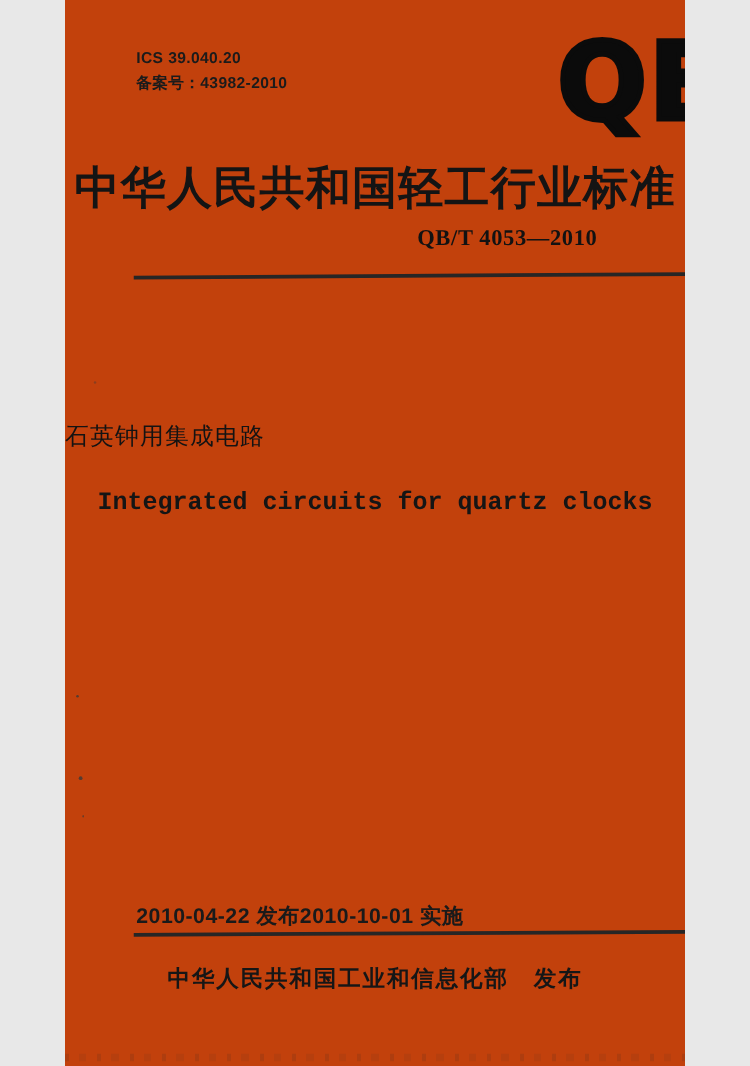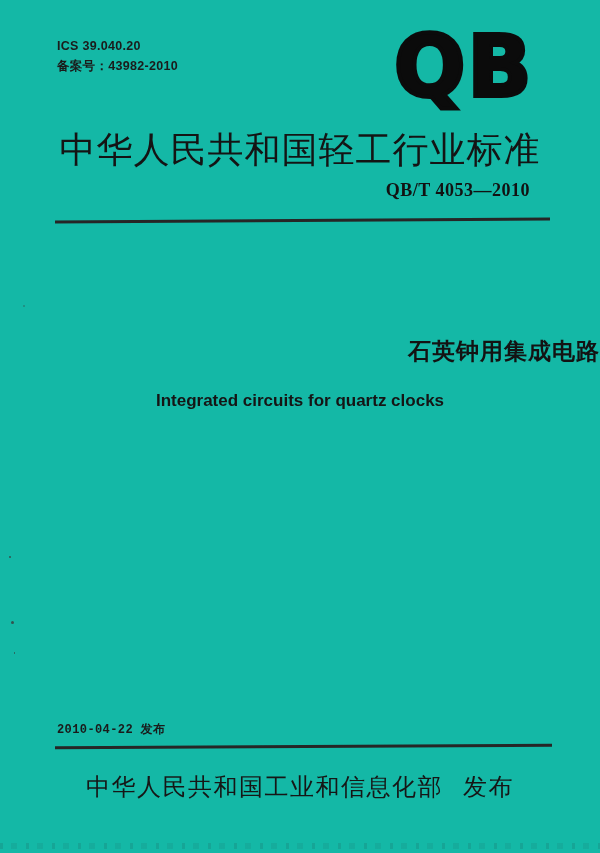--- a/index.html
+++ b/index.html
@@ -1,21 +1,21 @@
 <!DOCTYPE html>
 <html><head>
 <meta charset="utf-8">
 <style>
   html, body { margin: 0; padding: 0; background: #e8e8e8; }
   .page {
     position: relative;
-    width: 600px;
+    width: 496px;
     height: 853px;
     margin: 0 auto;
-    background: #14b8a6;
+    background: #c2410c;
     overflow: hidden;
     font-family: "Liberation Sans", "DejaVu Sans", sans-serif;
     color: #161616;
   }
 
   
   .ics-block {
     position: absolute;
     left: 57px;
     top: 37px;
@@ -42,21 +42,21 @@
   }
 
   
   .std-heading {
     position: absolute;
     top: 126px;
     left: 0;
     width: 100%;
     text-align: center;
     font-size: 36px;
-    font-weight: normal;
+    font-weight: bold;
     letter-spacing: 1px;
     color: #141414;
     white-space: nowrap;
   }
 
   
   .std-code {
     position: absolute;
     top: 180px;
     right: 70px;
@@ -85,63 +85,62 @@
     height: 2.5px;
     transform: rotate(-0.3deg);
   }
 
   
   .title-zh {
     position: absolute;
     top: 336px;
     left: 0;
     width: 100%;
-    text-align: right;
-    font-size: 23px;
-    font-weight: bold;
+    text-align: left;
+    font-size: 19px;
+    font-weight: normal;
     letter-spacing: 1px;
     color: #131313;
     white-space: nowrap;
   }
   .title-en {
     position: absolute;
     top: 391px;
     left: 0;
     width: 100%;
     text-align: center;
-    font-family: Liberation Sans, sans-serif;
-    font-size: 17px;
+    font-family: Liberation Mono, monospace;
+    font-size: 20px;
     font-weight: bold;
     color: #151515;
   }
 
   
   .dates-row {
     position: absolute;
     top: 721px;
     left: 57px;
     right: 50px;
     display: flex;
     justify-content: flex-start;
-    font-size: 12px;
+    font-size: 17px;
     font-weight: bold;
     letter-spacing: 0.4px;
     color: #1a1a1a;
-    font-family: Liberation Mono, monospace;
   }
 
   
   .publisher-row {
     position: absolute;
     top: 771px;
     left: 0;
     width: 100%;
     text-align: center;
-    font-size: 24px;
-    font-weight: normal;
+    font-size: 18px;
+    font-weight: bold;
     letter-spacing: 1.5px;
     color: #161616;
     white-space: nowrap;
   }
   .publisher-row .publish-label { margin-left: 20px; }
 
   
   .scan-noise {
     position: absolute;
     top: 843px;
@@ -184,20 +183,21 @@
 
   <div class="std-code">QB/T 4053—2010</div>
 
   <div class="rule rule-top"></div>
 
   <div class="title-zh">石英钟用集成电路</div>
   <div class="title-en">Integrated circuits for quartz clocks</div>
 
   <div class="dates-row">
     <span>2010-04-22 发布</span>
+    <span>2010-10-01 实施</span>
   </div>
 
   <div class="rule rule-bottom"></div>
 
   <div class="publisher-row">
     <span>中华人民共和国工业和信息化部</span><span class="publish-label">发布</span>
   </div>
 
   <div class="scan-noise"></div>
   <div class="speck s1"></div>

